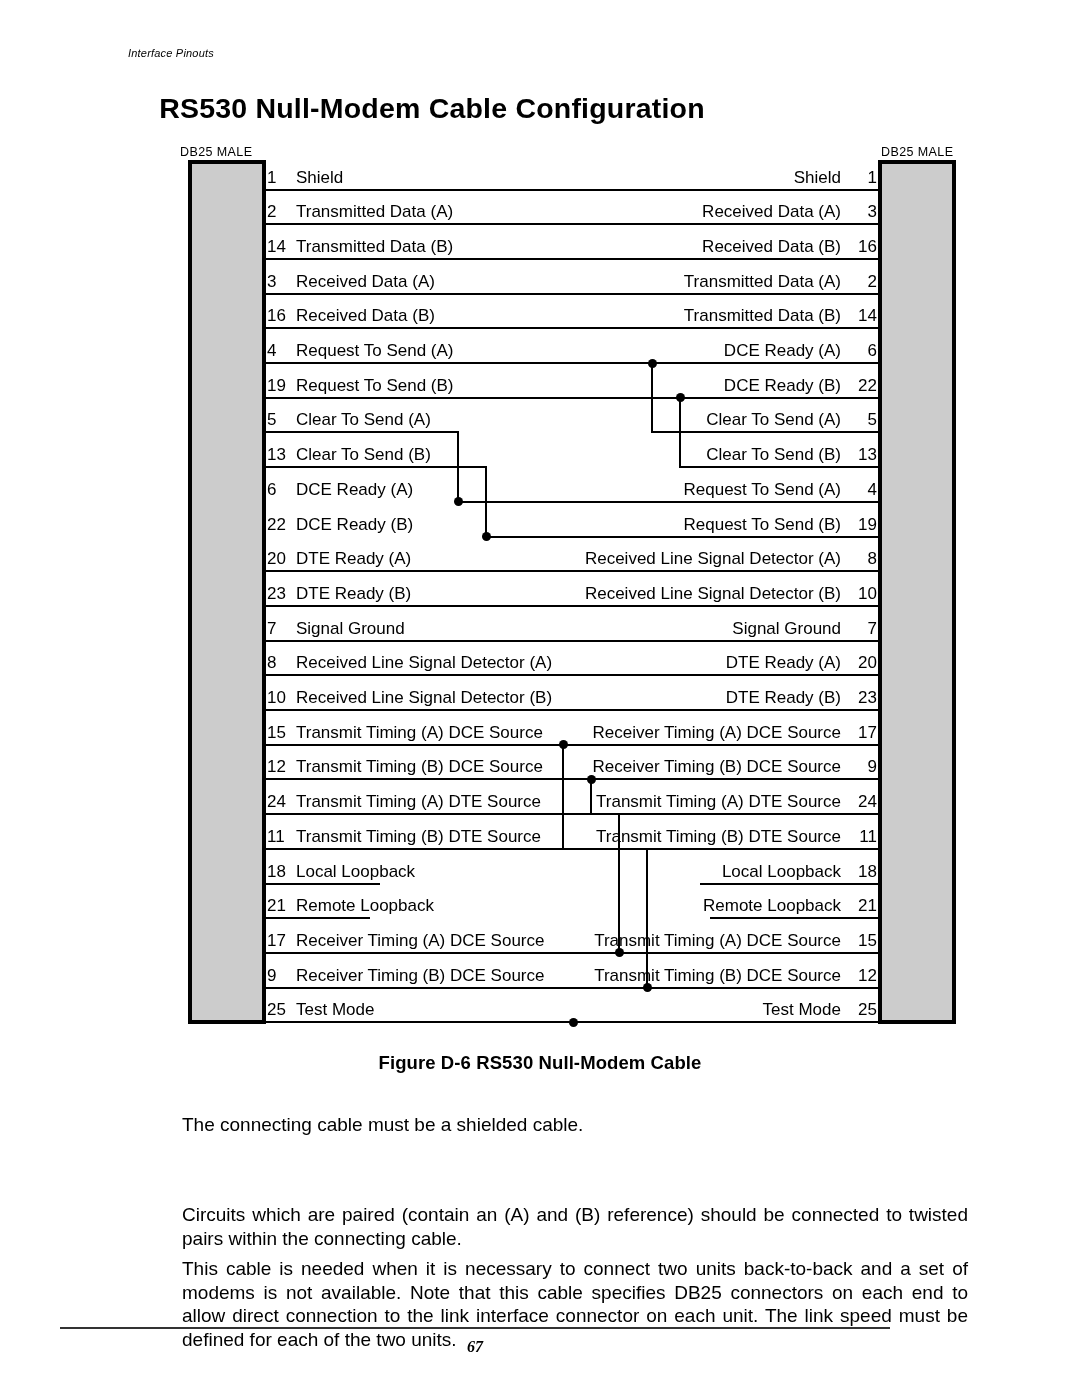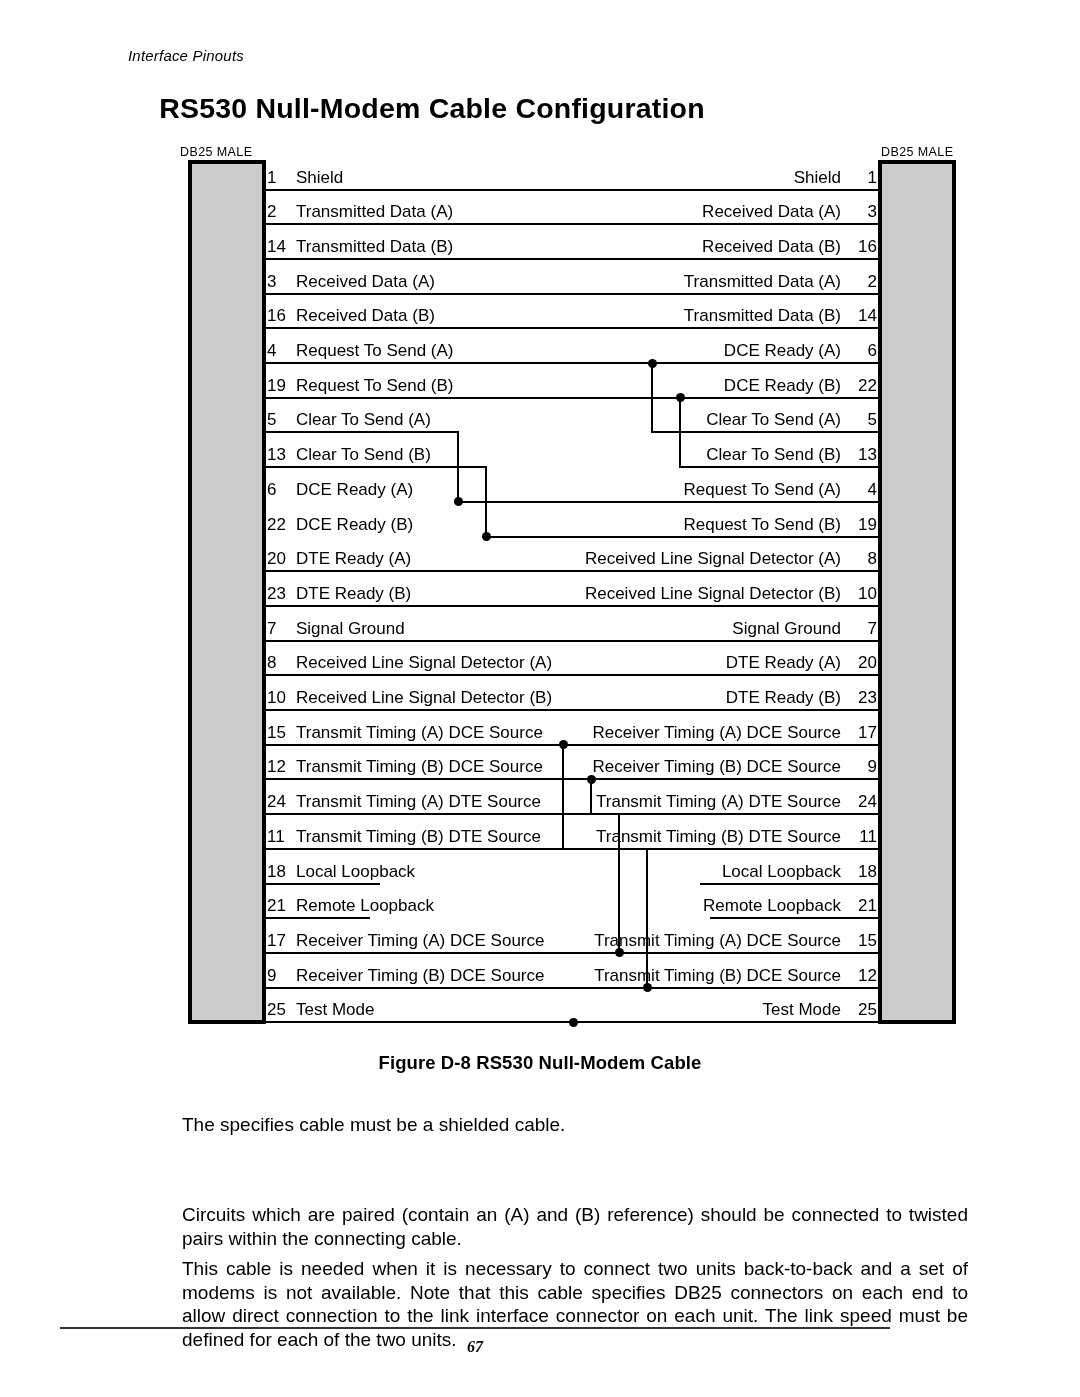--- a/index.html
+++ b/index.html
@@ -1,19 +1,19 @@
 <!DOCTYPE html>
 <html><head>
 <meta charset="utf-8">
 <style>
   html,body{margin:0;padding:0;background:#fff;}
   body{width:1080px;height:1397px;position:relative;
        font-family:"Liberation Sans", sans-serif;color:#000;overflow:hidden;}
 
-  #running-head{position:absolute;left:128px;top:47px;font-size:15px;
+  #running-head{position:absolute;left:128px;top:47px;font-size:11px;
        font-style:italic;letter-spacing:.2px;}
 
   #page-title{position:absolute;left:0;top:92px;width:864px;text-align:center;
        font-size:28.5px;font-weight:bold;letter-spacing:.2px;}
 
   #figure-area{position:absolute;left:0;top:0;width:1080px;height:1040px;}
 
   .conn-label{position:absolute;font-size:12.5px;letter-spacing:.4px;white-space:nowrap;}
   #db25-left-label{left:180px;top:145px;}
   #db25-right-label{left:881px;top:145px;}
@@ -208,20 +208,20 @@
       <div class="wire h" style="left: 646px; top: 847.8px; width: 232px;"></div>
       <div class="dot" style="left: 642.5px; top: 983.1px;"></div>
       <div class="wire h" style="left: 266px; top: 882.5px; width: 114px;"></div>
       <div class="wire h" style="left: 700px; top: 882.5px; width: 178px;"></div>
       <div class="wire h" style="left: 266px; top: 917.2px; width: 104px;"></div>
       <div class="wire h" style="left: 710px; top: 917.2px; width: 168px;"></div>
       <div class="dot" style="left: 568.5px; top: 1017.8px;"></div>
     </div>
 </div>
 
-<div id="figure-caption">Figure D-8 RS530 Null-Modem Cable</div>
-
-<p class="body-para" id="para-1">The specifies cable must be a shielded cable.</p>
+<div id="figure-caption">Figure D-6 RS530 Null-Modem Cable</div>
+
+<p class="body-para" id="para-1">The connecting cable must be a shielded cable.</p>
 <p class="body-para" id="para-2">Circuits which are paired (contain an (A) and (B) reference) should be connected to twisted pairs within the connecting cable.</p>
 <p class="body-para" id="para-3">This cable is needed when it is necessary to connect two units back-to-back and a set of modems is not available.  Note that this cable specifies DB25 connectors on each end to allow direct connection to the link interface connector on each unit.  The link speed must be defined for each of the two units.</p>
 
 <div id="footer-rule"></div>
 <div id="page-number">67</div>
 
 </body></html>

